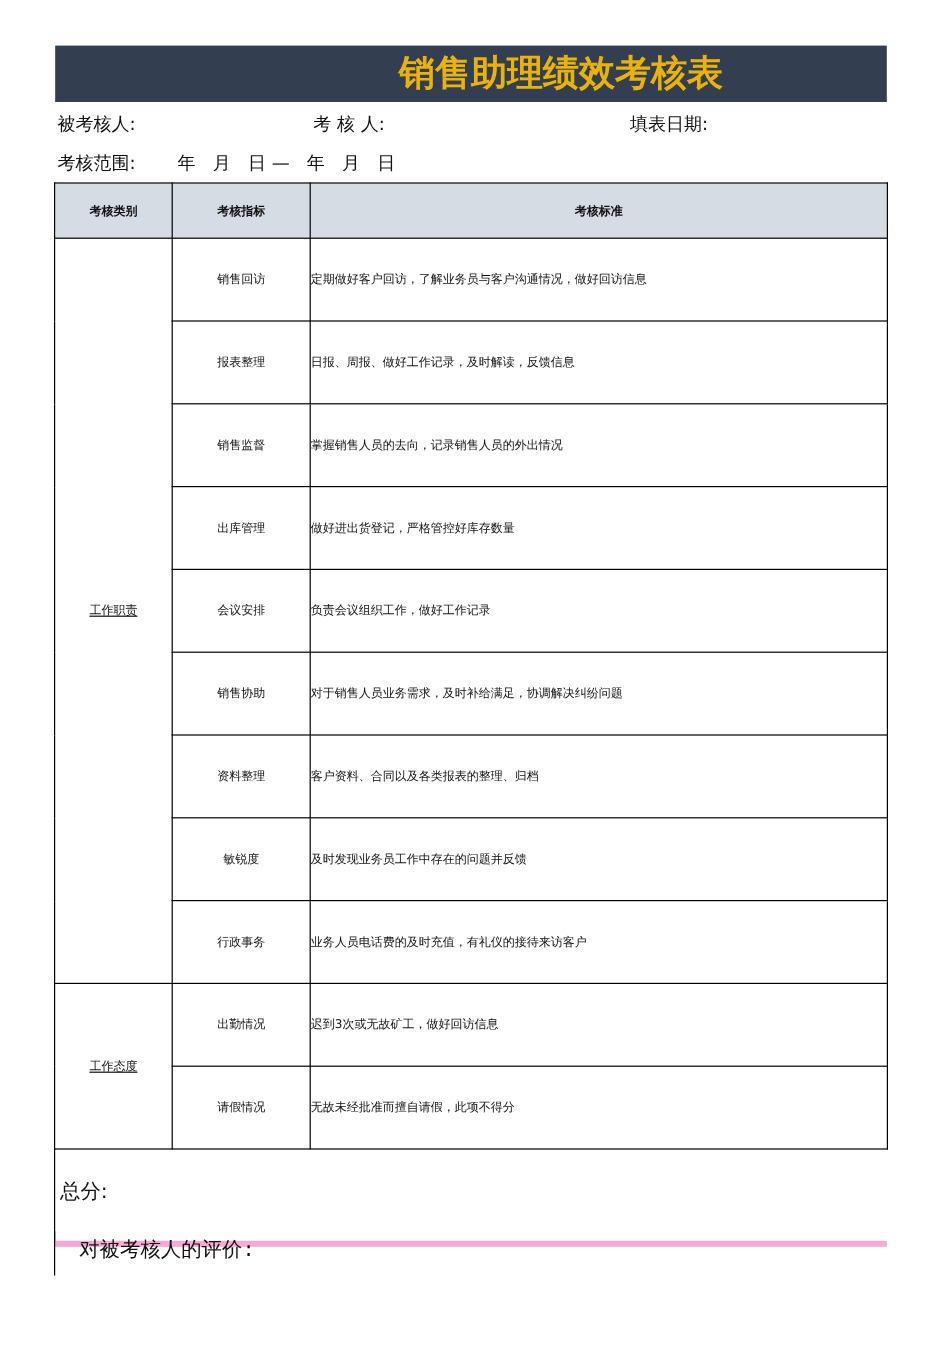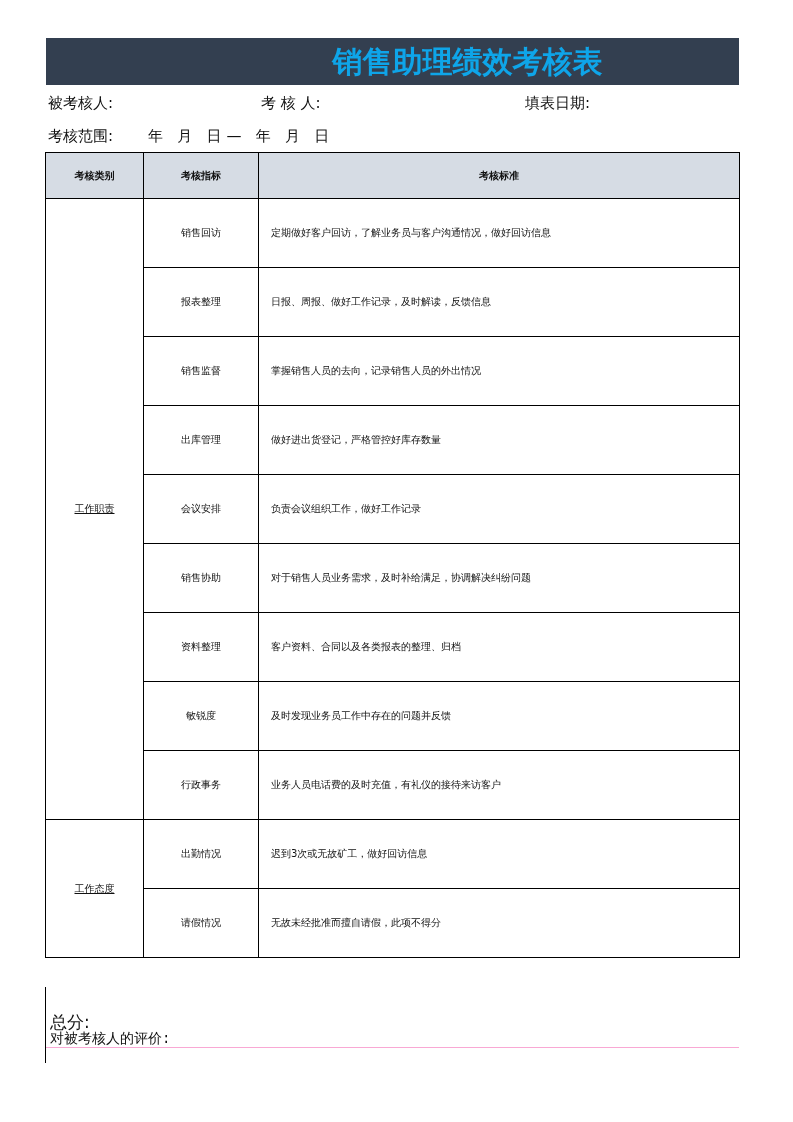--- a/index.html
+++ b/index.html
@@ -1,29 +1,29 @@
 <!DOCTYPE html>
 <html><head>
 <meta charset="utf-8">
 <style>
   html, body { margin:0; padding:0; background:#ffffff; }
   body { width:793px; height:1122px; position:relative; font-family:"DejaVu Sans","Liberation Sans",sans-serif; color:#111; overflow:hidden; }
   .title-bar { position:absolute; left:46px; top:38px; width:693px; height:47px; background:#333f50; }
-  .title-text { position:absolute; left:0; right:0; top:0; height:47px; line-height:47px; text-align:center; padding-left:150px; box-sizing:border-box; color:#0ea5e9; font-size:30px; font-weight:bold; letter-spacing:0px; }
+  .title-text { position:absolute; left:0; right:0; top:0; height:47px; line-height:47px; text-align:center; padding-left:150px; box-sizing:border-box; color:#eab308; font-size:30px; font-weight:bold; letter-spacing:0px; }
   .info { position:absolute; font-size:15px; line-height:20px; white-space:pre; }
   table.main { position:absolute; left:45px; top:152px; width:694px; border-collapse:collapse; table-layout:fixed; }
   table.main td, table.main th { border:1px solid #000; font-size:10px; padding:0; }
   table.main th { background:#d6dce4; height:45px; font-weight:bold; text-align:center; }
   table.main td.cat { text-align:center;text-decoration:underline; }
   table.main td.ind { text-align:center; height:68px; }
-  table.main td.std { text-align:left; padding-left:12px; white-space:nowrap; overflow:hidden; }
-  .total-row { position:absolute; left:45px; top:987px; width:694px; height:61px; border-left:1px solid #000; border-bottom:1px solid #f9a8d4; box-sizing:border-box; }
+  table.main td.std { text-align:left; padding-left:0; white-space:nowrap; overflow:hidden; }
+  .total-row { position:absolute; left:45px; top:957px; width:694px; height:82px; border-left:1px solid #000; border-bottom:5px solid #f9a8d4; box-sizing:border-box; }
   .total-label { position:absolute; left:4px; top:24px; font-size:17px; }
   .eval-row { position:absolute; left:45px; top:1026px; width:694px; height:37px; border-left:1px solid #000; box-sizing:border-box; }
-  .eval-label { position:absolute; left:4px; top:4px; font-size:14px;font-family:Liberation Mono, monospace; }
+  .eval-label { position:absolute; left:20px; top:4px; font-size:17px;font-family:Liberation Mono, monospace; }
 </style>
 </head>
 <body>
 
 <div class="title-bar">
   <div class="title-text">销售助理绩效考核表</div>
 </div>
 
 <div class="info" style="left:48px;top:93px;">被考核人:</div>
 <div class="info" style="left:261px;top:93px;">考 核 人:</div>

